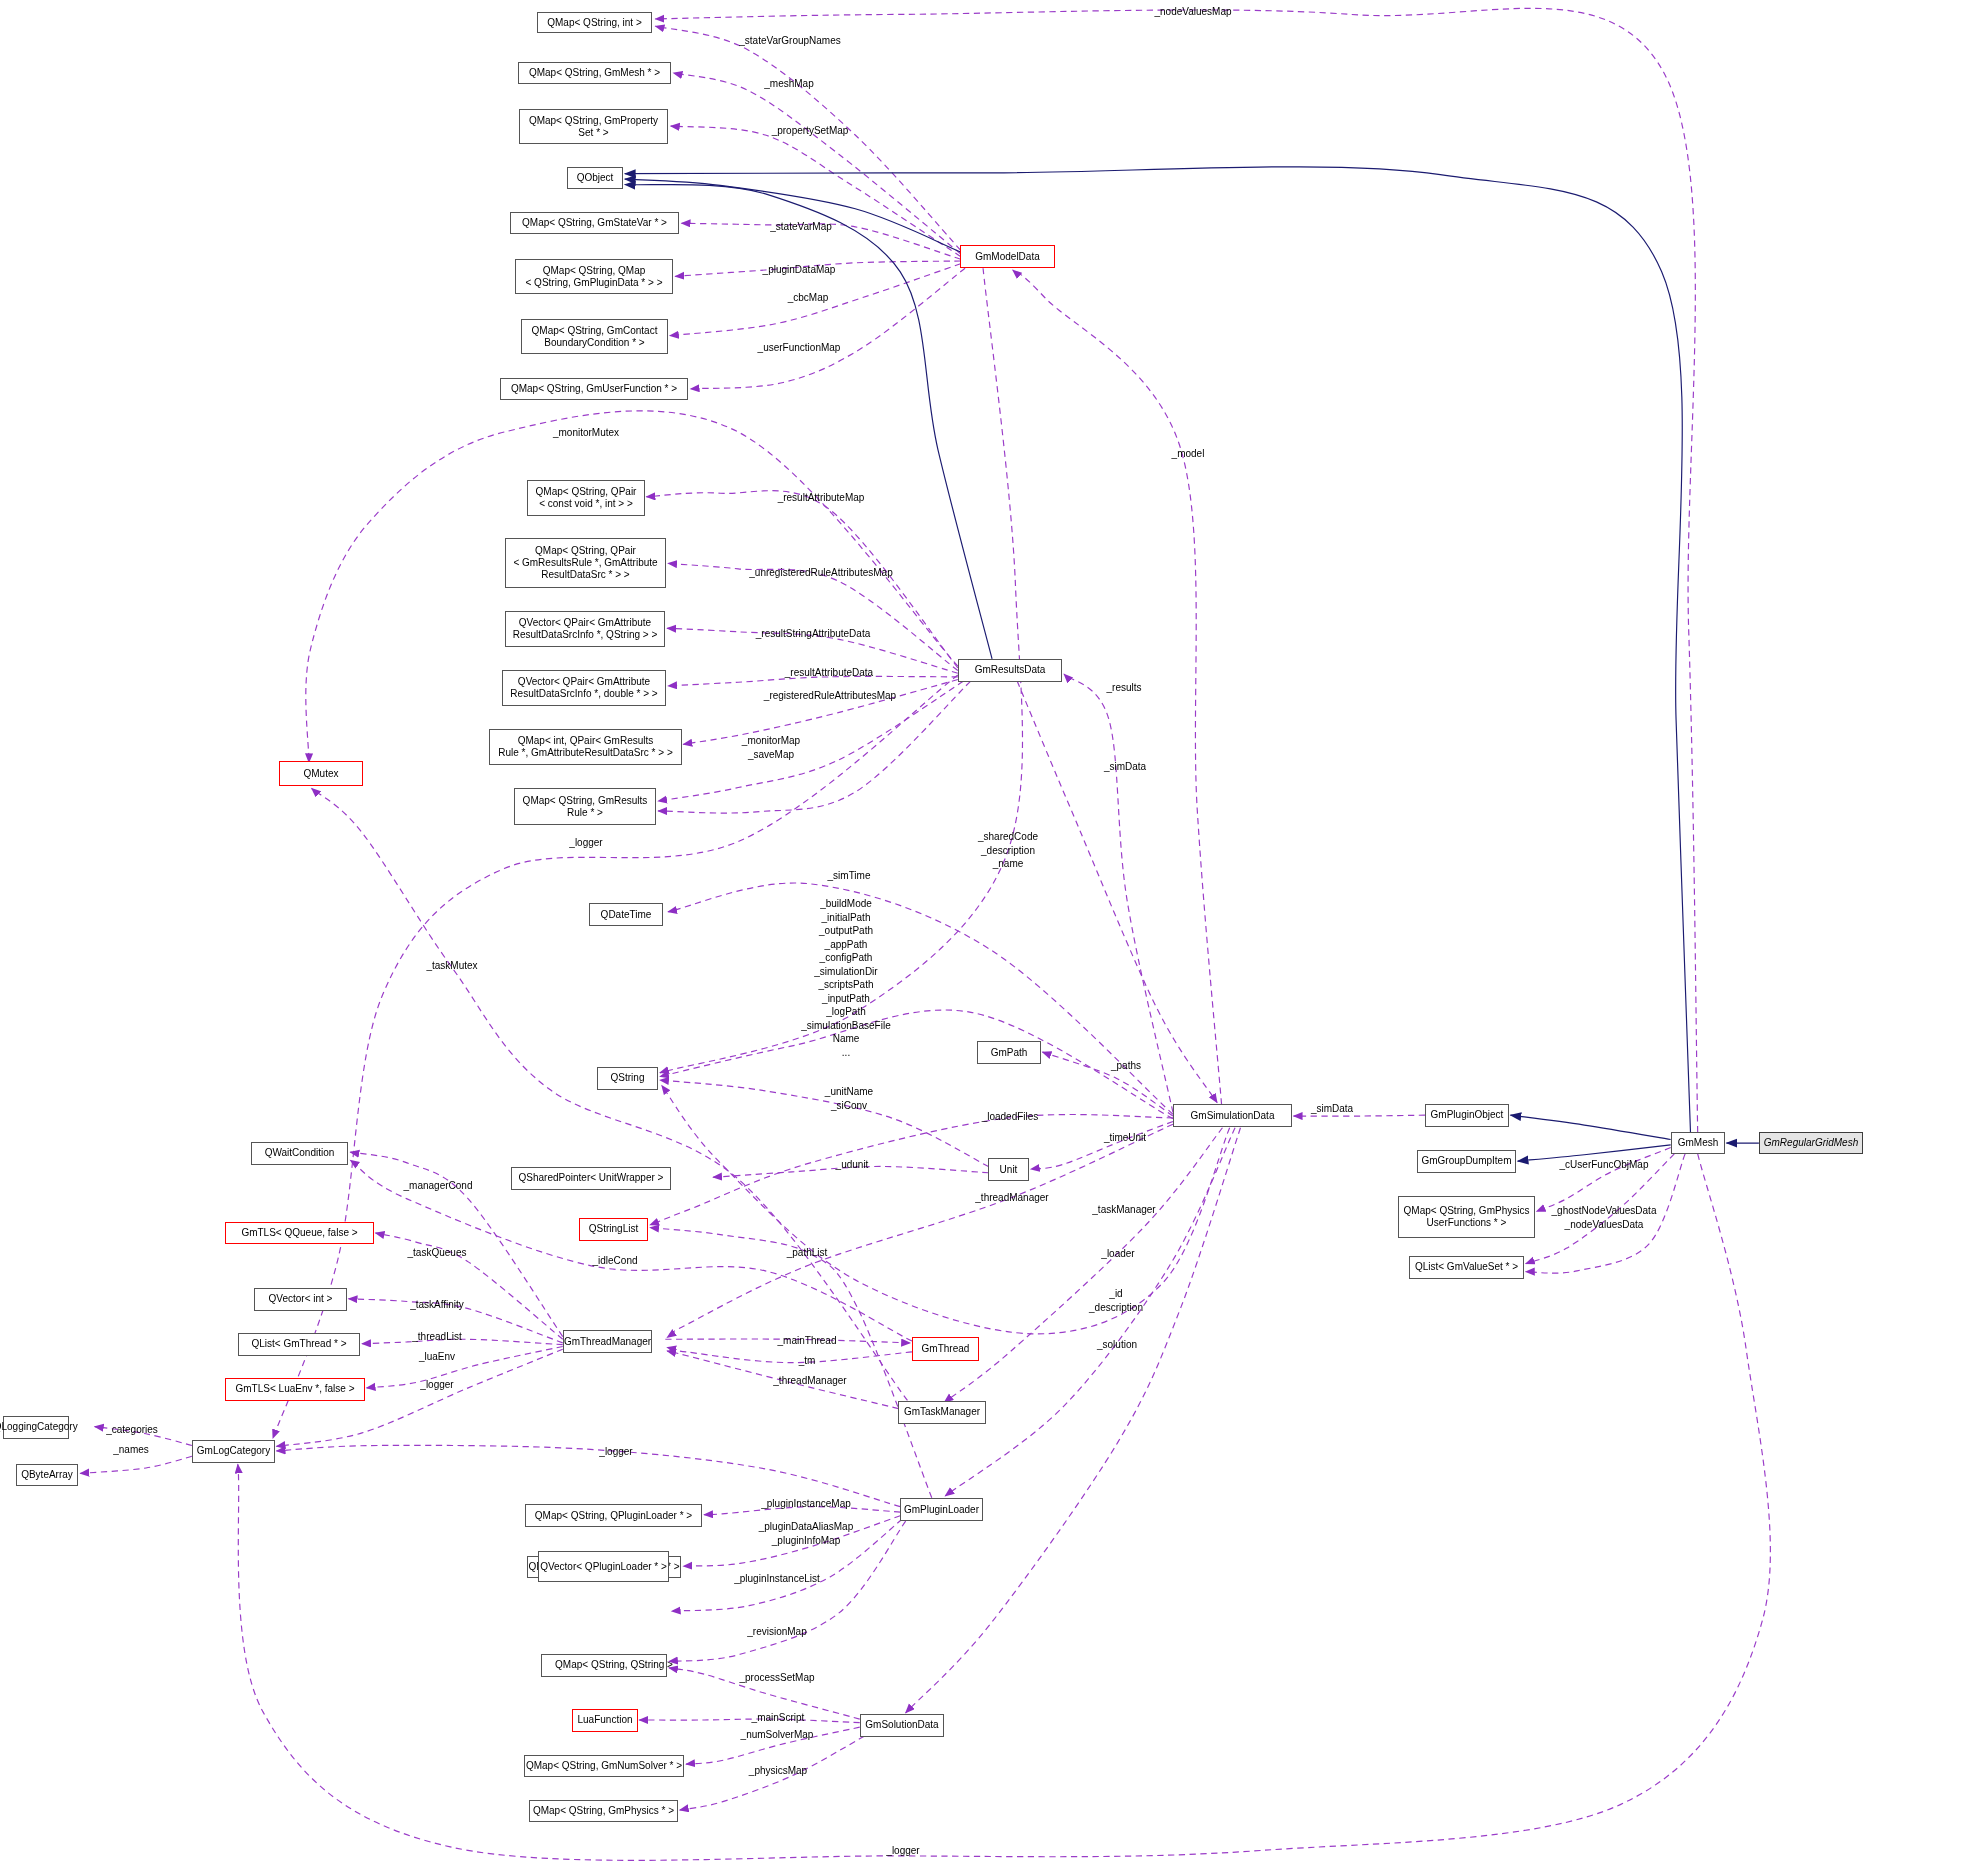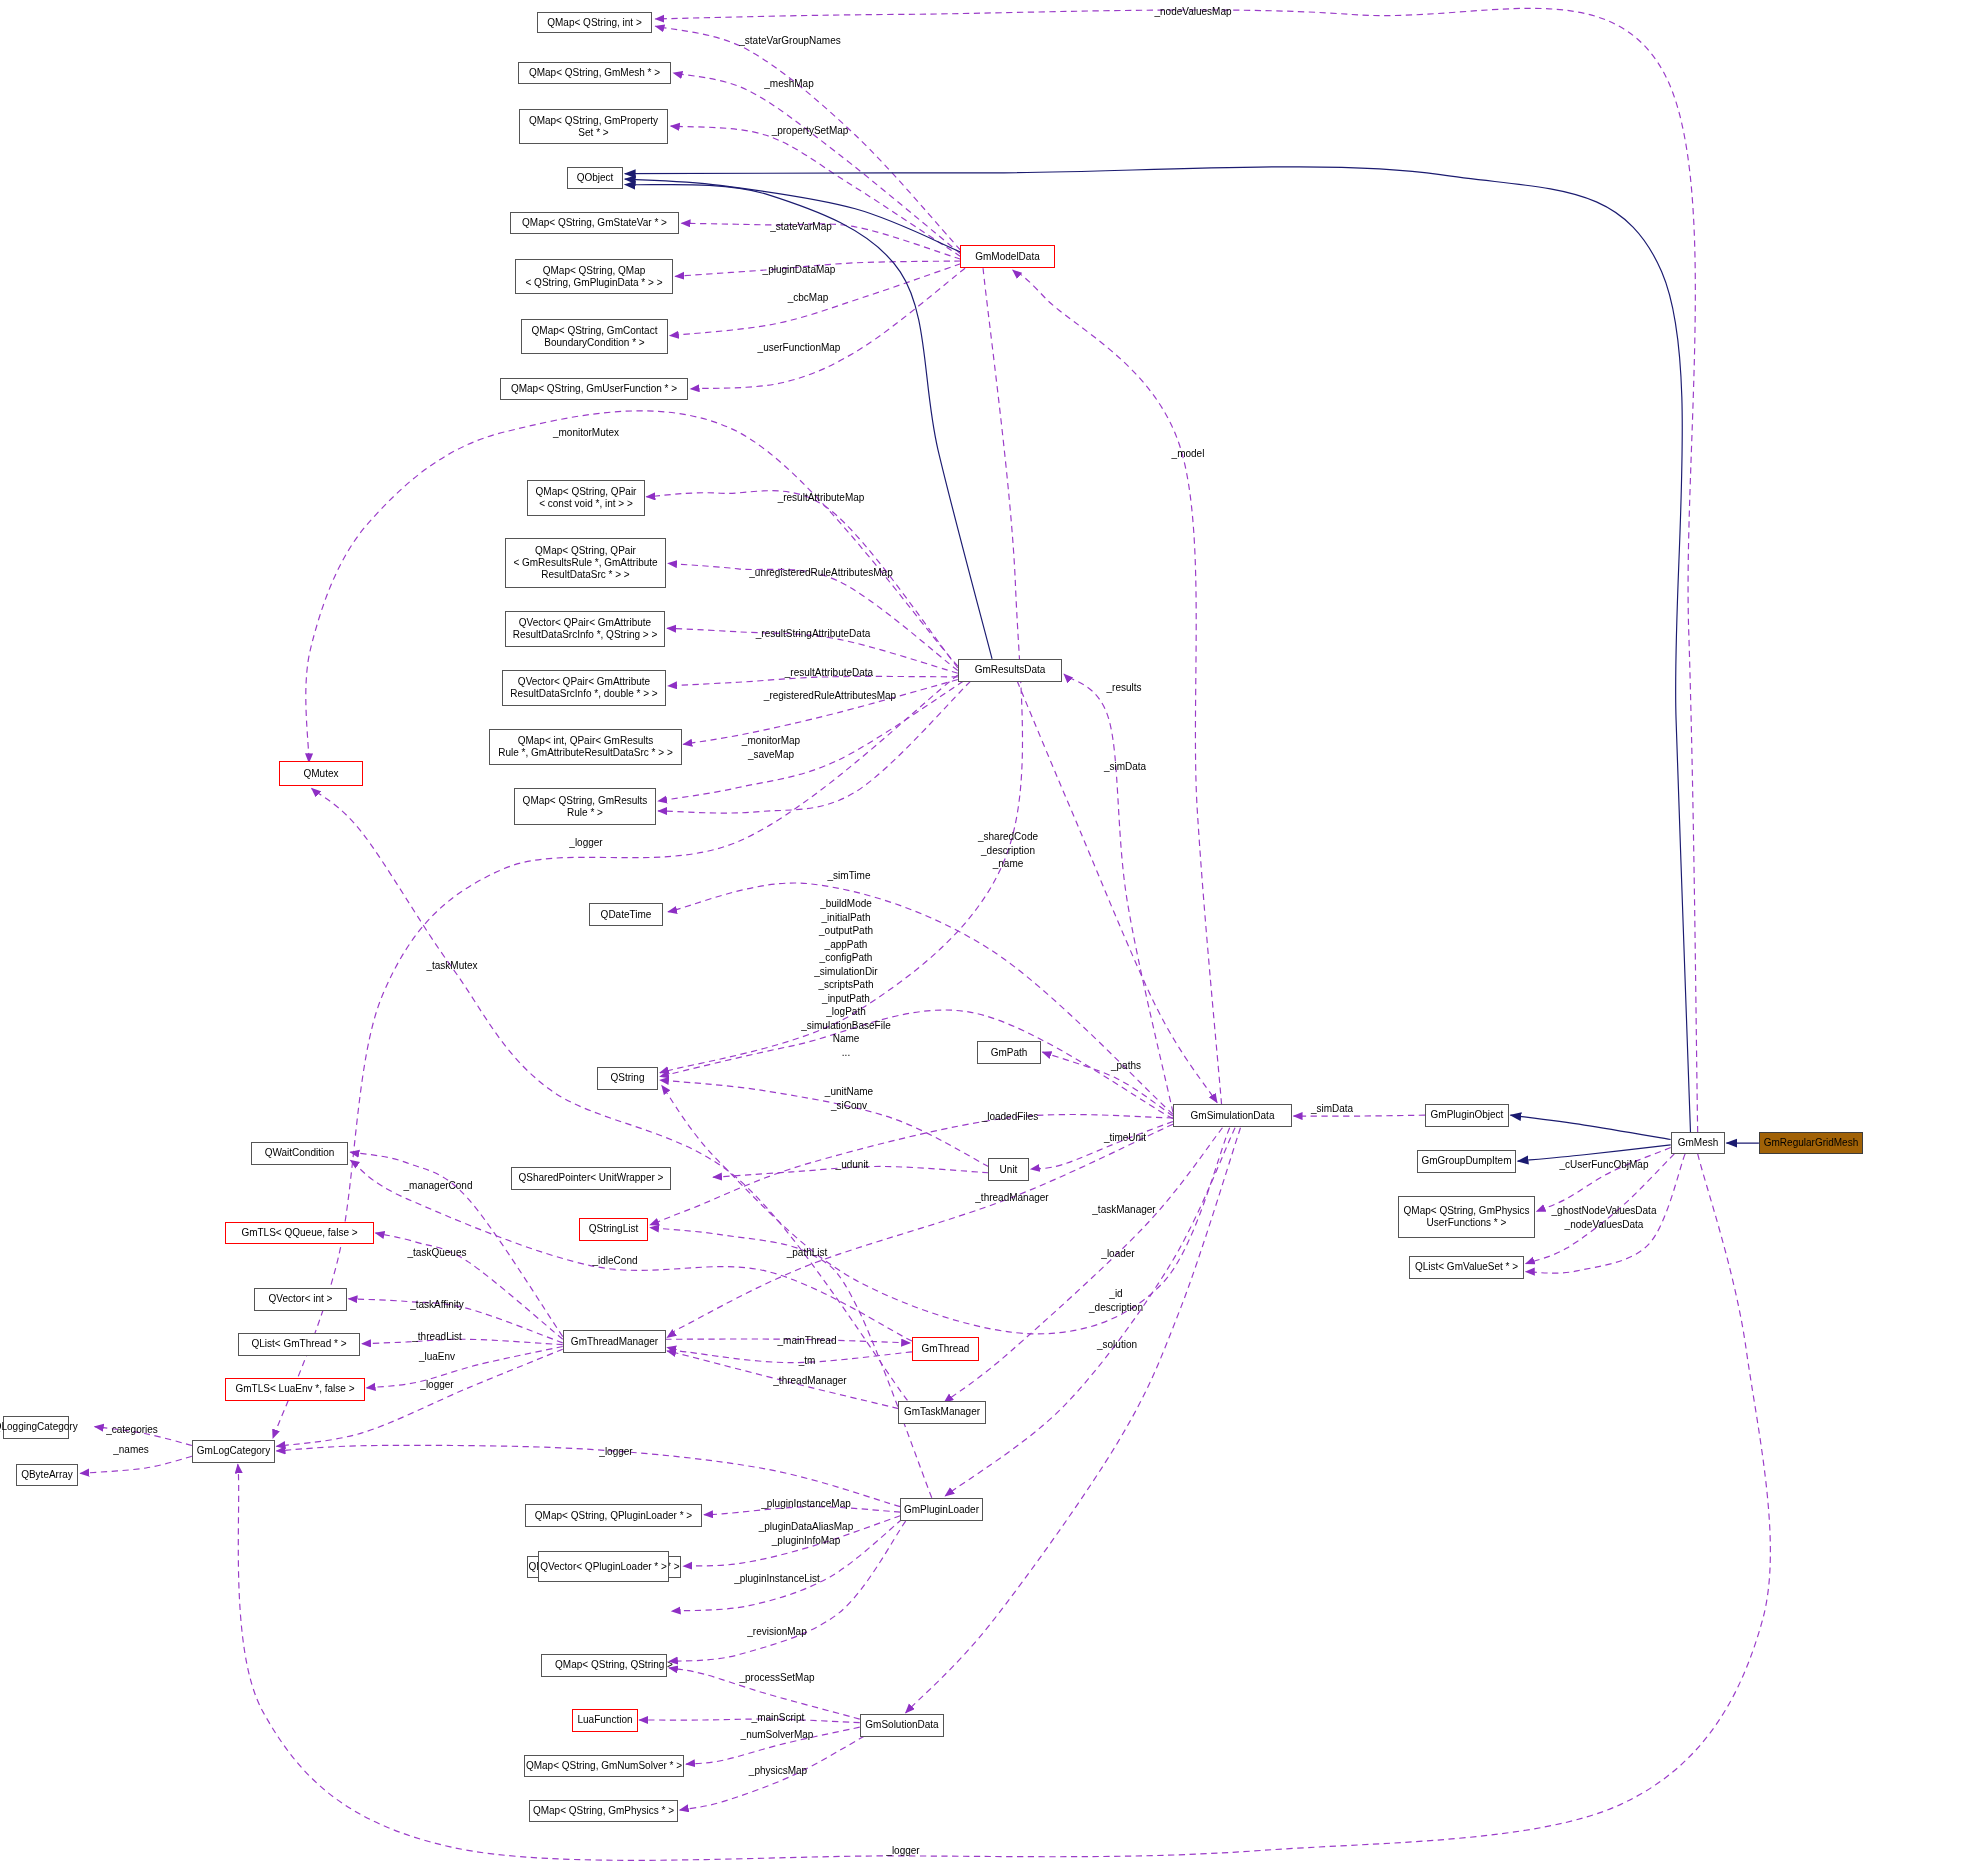--- a/index.html
+++ b/index.html
@@ -3,21 +3,21 @@
 <meta charset="utf-8">
 <style>
   html,body{margin:0;padding:0;background:#ffffff;}
   #diagram{position:relative;width:1985px;height:1864px;background:#ffffff;
     font-family:"Liberation Sans", sans-serif;overflow:hidden;}
   #edges{position:absolute;left:0;top:0;width:1985px;height:1864px;}
   .node{position:absolute;display:flex;align-items:center;justify-content:center;
     text-align:center;background:#ffffff;border:1.8px solid #555555;color:#000;
     font-size:10px;line-height:11.7px;white-space:pre;box-sizing:border-box;cursor:pointer;}
   .node.red{border-color:#ff0000;}
-  .node.target{background:#a16207;border-color:#3d3d3d;cursor:default;}
+  .node.target{background:#e5e5e5;border-color:#3d3d3d;cursor:default;font-style:italic;}
   .elabel{position:absolute;transform:translateX(-50%);font-size:10px;line-height:13.5px;
     color:#000;white-space:pre;text-align:center;pointer-events:none;}
   path.use{fill:none;stroke:#9a3cc8;stroke-width:1.3;stroke-dasharray:7 5;}
   path.inherit{fill:none;stroke:#1b1b70;stroke-width:1.3;}
 </style>
 </head>
 <body>
 
 <div id="diagram">
   <svg id="edges" xmlns="http://www.w3.org/2000/svg" width="1985" height="1864" viewBox="0 0 2205 2071">
@@ -135,21 +135,21 @@
       <div class="node" style="left: 511px; top: 1167px; width: 160px; height: 22.5px;">QSharedPointer&lt; UnitWrapper &gt;</div>
       <div class="node red" style="left: 579px; top: 1218px; width: 69px; height: 22.5px;">QStringList</div>
       <div class="node" style="left: 251px; top: 1142px; width: 97px; height: 22.5px;">QWaitCondition</div>
       <div class="node red" style="left: 225px; top: 1222px; width: 149px; height: 21.6px;">GmTLS&lt; QQueue, false &gt;</div>
       <div class="node" style="left: 254px; top: 1288px; width: 93px; height: 22.5px;">QVector&lt; int &gt;</div>
       <div class="node" style="left: 238px; top: 1333px; width: 122px; height: 22.5px;">QList&lt; GmThread * &gt;</div>
       <div class="node red" style="left: 225px; top: 1378px; width: 140px; height: 22.5px;">GmTLS&lt; LuaEnv *, false &gt;</div>
       <div class="node" style="left: 192px; top: 1440px; width: 83px; height: 22.5px;">GmLogCategory</div>
       <div class="node" style="left: 2.7px; top: 1416px; width: 66px; height: 22.5px;">QLoggingCategory</div>
       <div class="node" style="left: 16px; top: 1464px; width: 62px; height: 21.6px;">QByteArray</div>
-      <div class="node" style="left: 563px; top: 1330px; width: 103px; height: 23.4px;">GmThreadManager</div>
+      <div class="node" style="left: 563px; top: 1330px; width: 89px; height: 23.4px;">GmThreadManager</div>
       <div class="node red" style="left: 912px; top: 1337px; width: 67px; height: 24px;">GmThread</div>
       <div class="node" style="left: 898px; top: 1401px; width: 88px; height: 22.5px;">GmTaskManager</div>
       <div class="node" style="left: 900px; top: 1498px; width: 83px; height: 23.4px;">GmPluginLoader</div>
       <div class="node" style="left: 525px; top: 1504px; width: 177px; height: 23.4px;">QMap&lt; QString, QPluginLoader * &gt;</div>
       <div class="node" style="left: 527px; top: 1556px; width: 154px; height: 21.6px;">QMap&lt; QString, GmPluginInfo * &gt;</div>
       <div class="node" style="left: 538px; top: 1551px; width: 131px; height: 31px;">QVector&lt; QPluginLoader * &gt;</div>
       <div class="node" style="left: 541px; top: 1654px; width: 126px; height: 22.5px; padding-left: 20px;">QMap&lt; QString, QString &gt;</div>
       <div class="node red" style="left: 572px; top: 1709px; width: 66px; height: 22.5px;">LuaFunction</div>
       <div class="node" style="left: 524px; top: 1755px; width: 160px; height: 21.6px;">QMap&lt; QString, GmNumSolver * &gt;</div>
       <div class="node" style="left: 529px; top: 1800px; width: 149px; height: 21.6px;">QMap&lt; QString, GmPhysics * &gt;</div>

